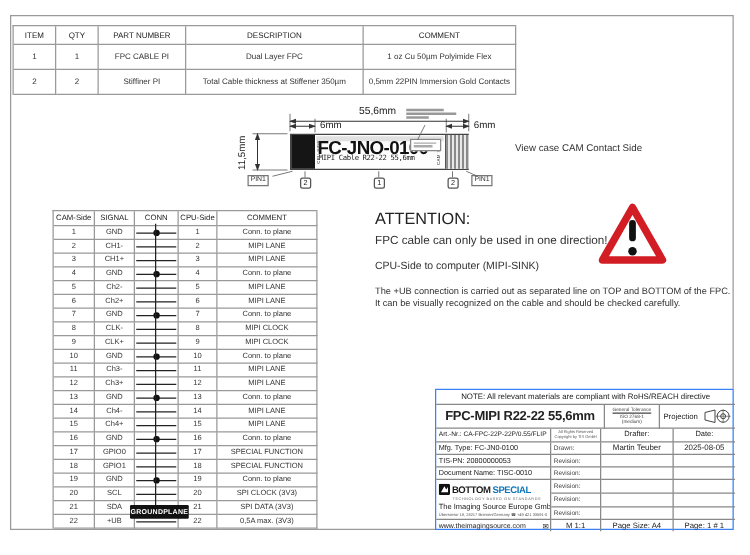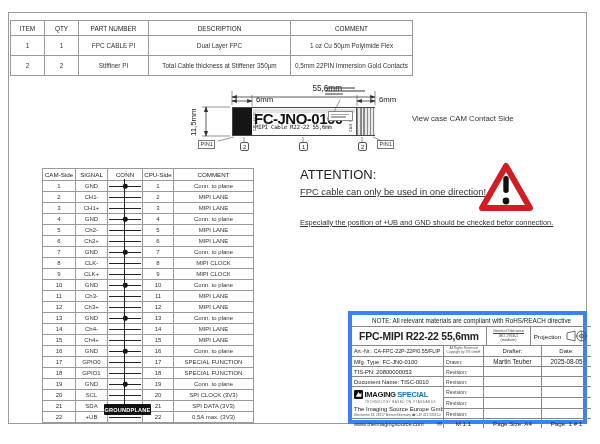--- a/index.html
+++ b/index.html
@@ -45,47 +45,47 @@
   .vside{font-size:3.5px;color:#333;writing-mode:vertical-rl;transform:rotate(180deg);
        letter-spacing:.3px;height:24px;text-align:center;}
   #sideL{left:252.5px;top:110px;} #sideR{left:349px;top:110px;}
   #minilabel{left:328px;top:111px;width:25px;height:10px;border:1px solid #888;background:#fff;
        padding:1.5px 2px;}
   .bar{height:1.6px;background:#aaa;margin-bottom:1.4px;}
   #fineprint{left:325px;top:87px;width:42px;}
   #fineprint .bar{background:#999;}
 
   .dimtext{font-size:8.2px;color:#222;white-space:nowrap;}
-  #dimW{left:262px;top:84px;width:80px;text-align:right;}
+  #dimW{left:262px;top:84px;width:80px;text-align:center;}
   #dim6L{left:256px;top:95px;font-size:7.8px;}
   #dim6R{left:379px;top:95px;font-size:7.8px;}
   #dimH{left:189px;top:102px;height:40px;writing-mode:vertical-rl;transform:rotate(180deg);
         font-size:7.8px;color:#222;text-align:center;}
   .pinbox{border:1px solid #777;font-size:5.5px;line-height:7px;padding:0 1.5px;background:#fff;
         color:#333;}
   #pin1L{left:198px;top:140px;} #pin1R{left:377px;top:140px;}
   .balloon{width:9px;height:9px;border:1px solid #555;border-radius:2px;background:#fff;
         font-size:5.8px;display:flex;align-items:center;justify-content:center;color:#222;}
   #balL{left:240px;top:142px;} #balC{left:299px;top:142px;} #balR{left:358px;top:142px;}
   #viewnote{left:412px;top:114px;font-size:7.8px;color:#333;white-space:nowrap;}
 
   
   #att-title{left:300px;top:167px;font-size:13px;color:#222;}
-  .atl{left:300px;color:#333;white-space:nowrap;text-decoration:underline;}
+  .atl{left:300px;color:#333;white-space:nowrap;}
   #at0{top:186px;font-size:9.4px;}
   #at1{top:197px;font-size:8.4px;}
   #at2{top:207px;font-size:8.4px;}
   #at3{top:218px;font-size:7.4px;}
   #at4{top:228px;font-size:7.4px;}
   #at5{top:238px;font-size:7.4px;}
   #at6{top:249px;font-size:8.6px;letter-spacing:-0.2px;}
   #warn{left:477px;top:161px;}
 
   
-  #tb{left:348px;top:311px;width:239px;height:113px;border:4px solid #3b82f6;background:#fff;}
+  #tb{left:348px;top:311px;width:239px;height:113px;border:1px solid #3b82f6;background:#fff;}
   .tc{position:absolute;box-sizing:border-box;color:#222;overflow:hidden;}
   .bb{border-bottom:1px solid #888;} .br{border-right:1px solid #888;}
   .ctr{display:flex;align-items:center;justify-content:center;text-align:center;}
   #tb-note{left:0;top:0;width:239px;height:12px;font-size:6.3px;}
   #tb-title{left:0;top:12px;width:135px;height:19px;font-weight:bold;font-size:10.4px;
         letter-spacing:-0.2px;}
   #tb-tol{left:135px;top:12px;width:44px;height:19px;flex-direction:column;font-size:3.8px;
         line-height:4.6px;color:#444;}
   #tb-tol .u{text-decoration:underline;}
   #tb-proj{left:179px;top:12px;width:60px;height:19px;font-size:6.2px;gap:3px;}
@@ -372,21 +372,23 @@
         <i class="hl"></i>
       </div>
       <div class="cell">22</div>
       <div class="cell">0,5A max. (3V3)</div>
     </div>
   <div id="bus" class="abs"></div>
   <div id="gndplane" class="abs">GROUNDPLANE</div>
 
   <div id="att-title" class="abs">ATTENTION:</div>
   <div id="at0" class="abs atl">FPC cable can only be used in one direction!</div>
-  <div id="at3" class="abs atl">Especially the position of +UB and GND should be checked befor connection.</div>
+  <div id="at2" class="abs atl">CPU-Side to computer (MIPI-SINK)</div>
+  <div id="at4" class="abs atl">The +UB connection is carried out as separated line on TOP and BOTTOM of the FPC.</div>
+  <div id="at5" class="abs atl">It can be visually recognized on the cable and should be checked carefully.</div>
   <svg id="warn" class="abs" width="58" height="52" viewBox="0 0 58 52">
     <path d="M29 5 L53 47 L5 47 Z" fill="#ffffff" stroke="#d21d24" stroke-width="6" stroke-linejoin="round"></path>
     <rect x="26.3" y="15" width="5.4" height="17" rx="2.7" fill="#111"></rect>
     <circle cx="29" cy="40" r="3.4" fill="#111"></circle>
   </svg>
 
   <div id="tb" class="abs">
     <div id="tb-note" class="tc ctr bb">NOTE: All relevant materials are compliant with RoHS/REACH directive</div>
     <div id="tb-title" class="tc ctr bb br">FPC-MIPI R22-22 55,6mm</div>
     <div id="tb-tol" class="tc ctr bb br">
@@ -417,21 +419,21 @@
     <div id="tb-dateval" class="tc ctr bb">2025-08-05</div>
     <div id="tb-tispn" class="tc bb br">TIS-PN: 20800000053</div>
     <div id="tb-docname" class="tc bb br">Document Name: TISC-0010</div>
 
     <div id="tb-logo" class="tc bb br">
       <div class="logoline">
         <svg width="9" height="9" viewBox="0 0 9 9">
           <rect width="9" height="9" rx="1.2" fill="#111"></rect>
           <path d="M1.8 6.8 L4.5 2 L6 4.6 L7.4 2.6 L7.4 6.8 Z" fill="#fff"></path>
         </svg>
-        <span class="logoimaging">IMAGING</span>
+        <span class="logoimaging">BOTTOM</span>
           <span class="logosource" style="color:#0e76bc">SPECIAL</span>
       </div>
       <div class="tagline">TECHNOLOGY BASED ON STANDARDS</div>
       <div class="company">The Imaging Source Europe GmbH</div>
       <div class="address">Überseetor 18, 28217 Bremen/Germany ☎ +49 421 33591-0</div>
     </div>
 
     <div class="tc revlbl bb br" style="top:52px;height:10px">Revision:</div>
     <div class="tc revcellA bb br" style="top:52px;height:10px"></div>
     <div class="tc revcellB bb" style="top:52px;height:10px"></div>

